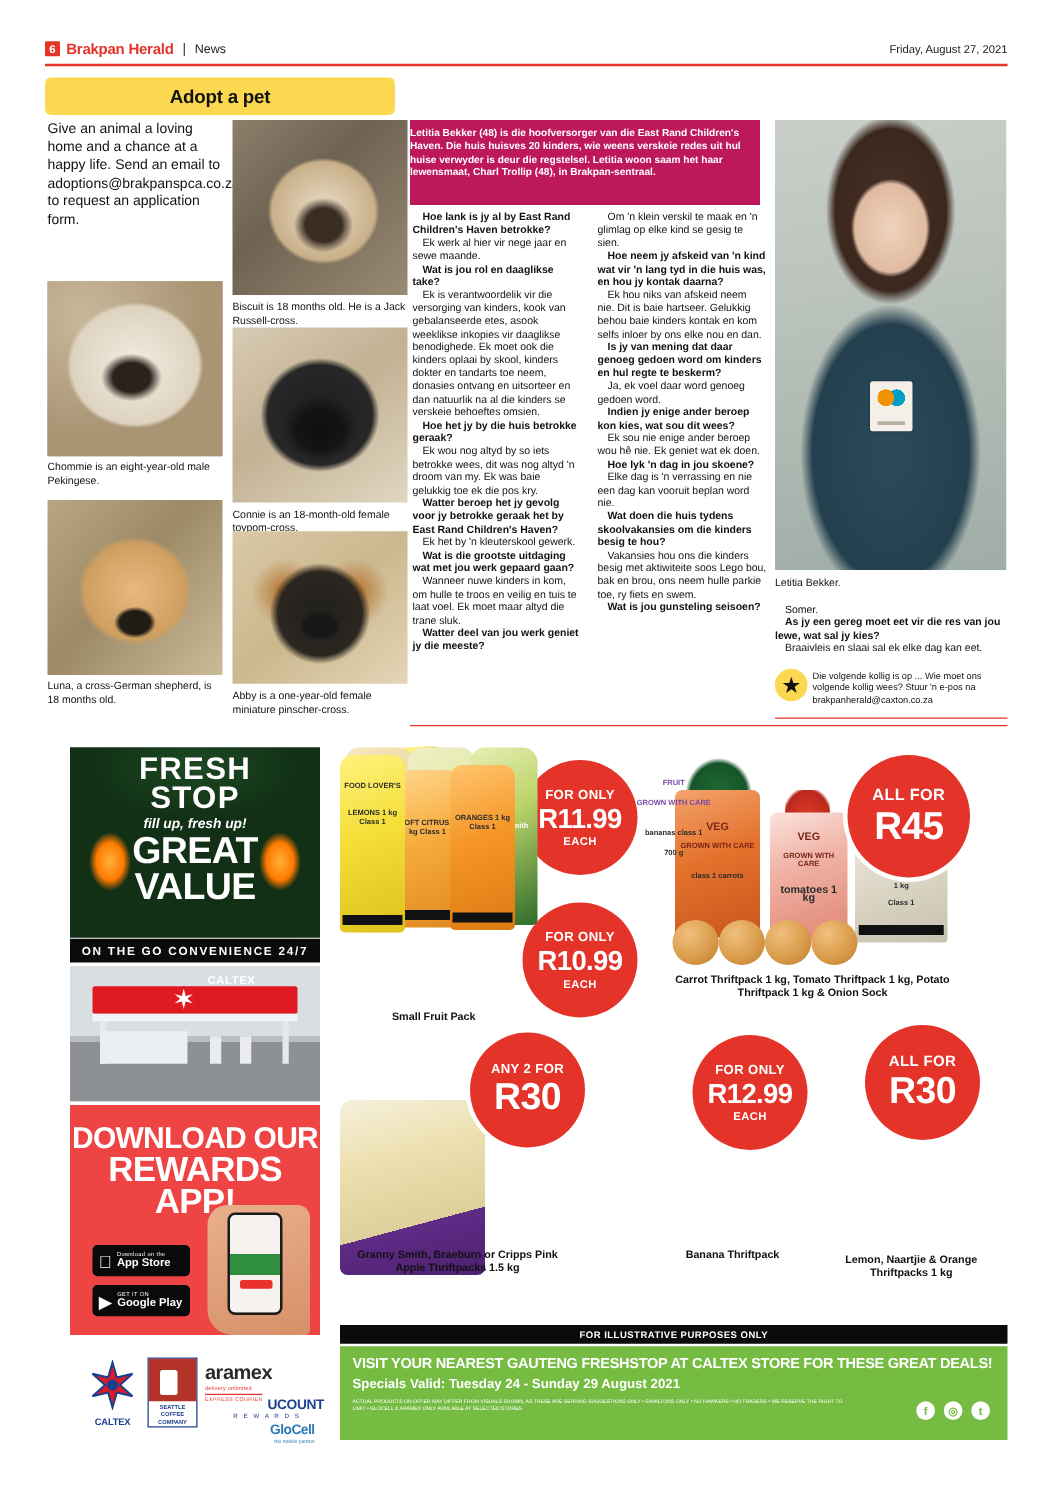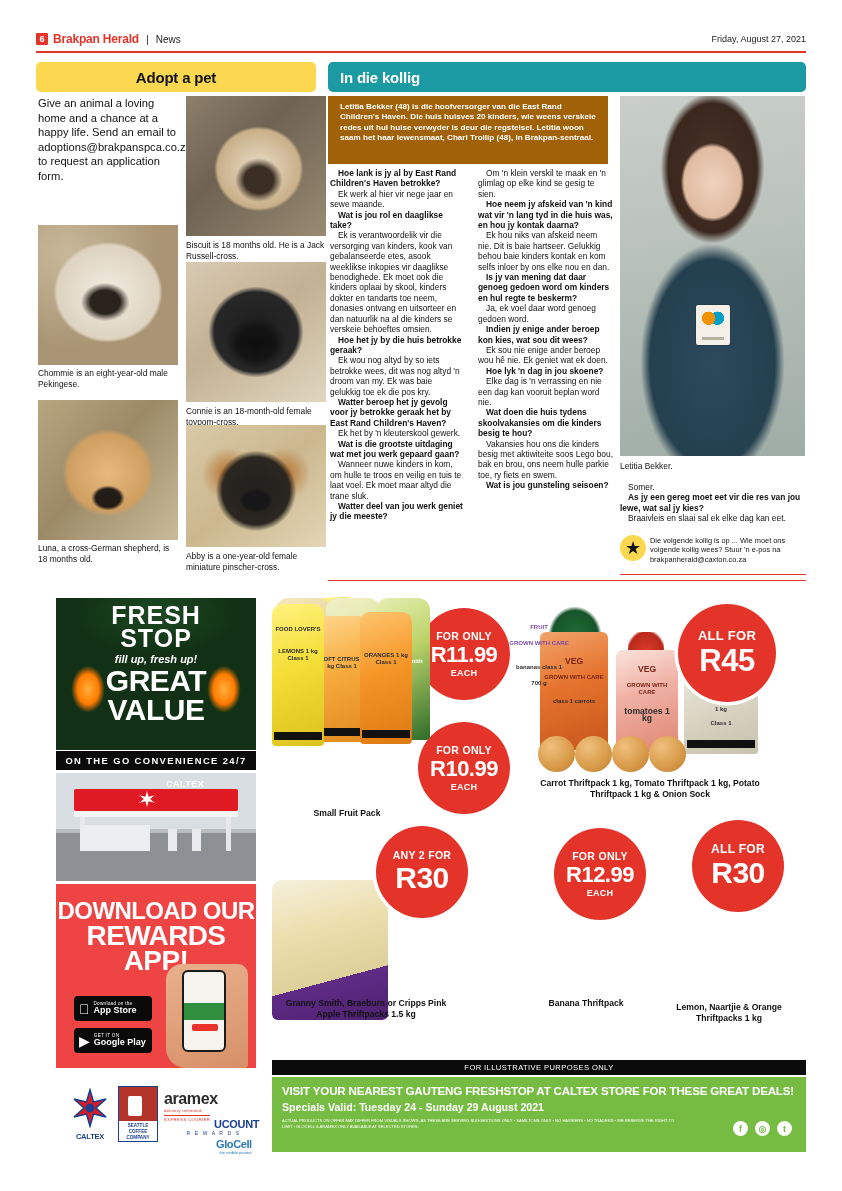--- a/index.html
+++ b/index.html
@@ -93,21 +93,21 @@
   }
   .cap-chommie { left: 38px; top: 368px; width: 142px; }
   .cap-biscuit { left: 186px; top: 240px; width: 142px; }
   .cap-connie { left: 186px; top: 406px; width: 142px; }
   .cap-luna { left: 38px; top: 543px; width: 142px; }
   .cap-abby { left: 186px; top: 551px; width: 142px; }
 
   
   .intro-box {
     position: absolute; left: 328px; top: 96px; width: 280px; min-height: 68px;
-    background: #a16207; color: #fff; padding: 6px 8px 8px 12px;
+    background: #be185d; color: #fff; padding: 6px 8px 8px 0;
     font-size: 8.1px; line-height: 10.4px; font-weight: bold;
   }
   .kollig-col {
     position: absolute; font-size: 8.4px; line-height: 10.4px; color: #111;
     text-align: left;
   }
   .kollig-col1 { left: 330px; top: 168px; width: 135px; }
   .kollig-col2 { left: 478px; top: 168px; width: 135px; }
   .kollig-col p { margin: 0; }
   .q { font-weight: bold; text-indent: 8px; }
@@ -311,21 +311,21 @@
   }
   .bag-label.dark { color: #2c2c2c; }
   .bag-label.big { font-size: 8.6px; }
   .bag-band { position: absolute; left: 4%; width: 92%; height: 8px; background: #111; bottom: 6px; }
 
   
   .illus-strip {
     position: absolute; left: 222px; top: 462px; width: 534px; height: 15px; background: #0b0b0b;
     display: flex; align-items: center; justify-content: center;
   }
-  .illus-strip span { color: #fff; font-size: 7.6px; font-weight: normal; letter-spacing: .4px; }
+  .illus-strip span { color: #fff; font-size: 7.6px; font-weight: bold; letter-spacing: .4px; }
   .green-strip {
     position: absolute; left: 222px; top: 479px; width: 534px; height: 75px; background: #76bc43;
     padding: 7px 10px;
   }
   .gs-line1 { color: #fff; font-size: 11.6px; font-weight: bold; letter-spacing: -0.2px; }
   .gs-line2 { color: #fff; font-size: 10.6px; font-weight: bold; margin-top: 4px; }
   .gs-fine { color: #fff; font-size: 4.1px; line-height: 5.6px; margin-top: 5px; width: 400px; }
   .socials { position: absolute; right: 14px; bottom: 16px; display: flex; gap: 7px; }
   .soc { width: 15px; height: 15px; border-radius: 50%; background: #fff; color: #76bc43;
     display:flex; align-items:center; justify-content:center; font-size: 9px; font-weight: bold; }
@@ -341,23 +341,20 @@
       <span class="mast-title">Brakpan Herald</span>
       <span class="mast-sep">|</span>
       <span class="mast-section">News</span>
     </div>
     <span class="mast-date">Friday, August 27, 2021</span>
   </div>
   <div class="mast-rule"></div>
 
   <div class="hdr hdr-adopt">
     <span>Adopt a pet</span>
-  </div>
-  <div class="hdr hdr-kollig">
-    <span>In die kollig</span>
   </div>
 
   <div class="adopt-lead">Give an animal a loving home and a chance at a happy life. Send an email to adoptions@brakpanspca.co.za to request an application form.</div>
 
   <div class="photo p-chommie"></div>
   <div class="cap cap-chommie">Chommie is an eight-year-old male Pekingese.</div>
 
   <div class="photo p-biscuit"></div>
   <div class="cap cap-biscuit">Biscuit is 18 months old. He is a Jack Russell-cross.</div>
 

